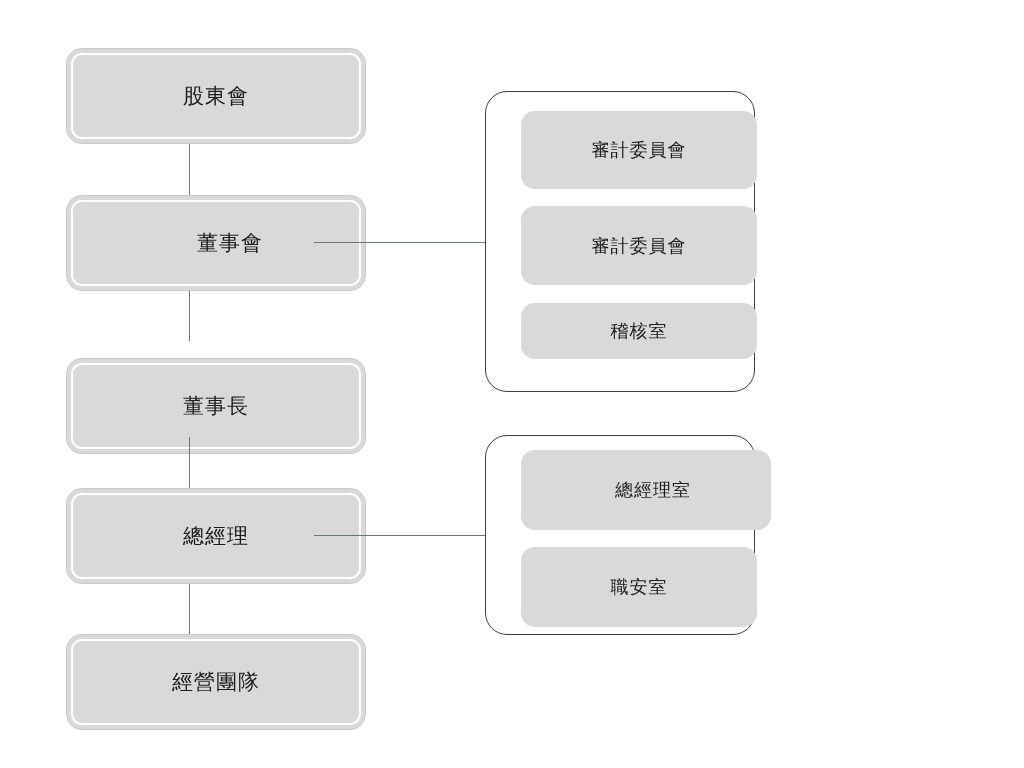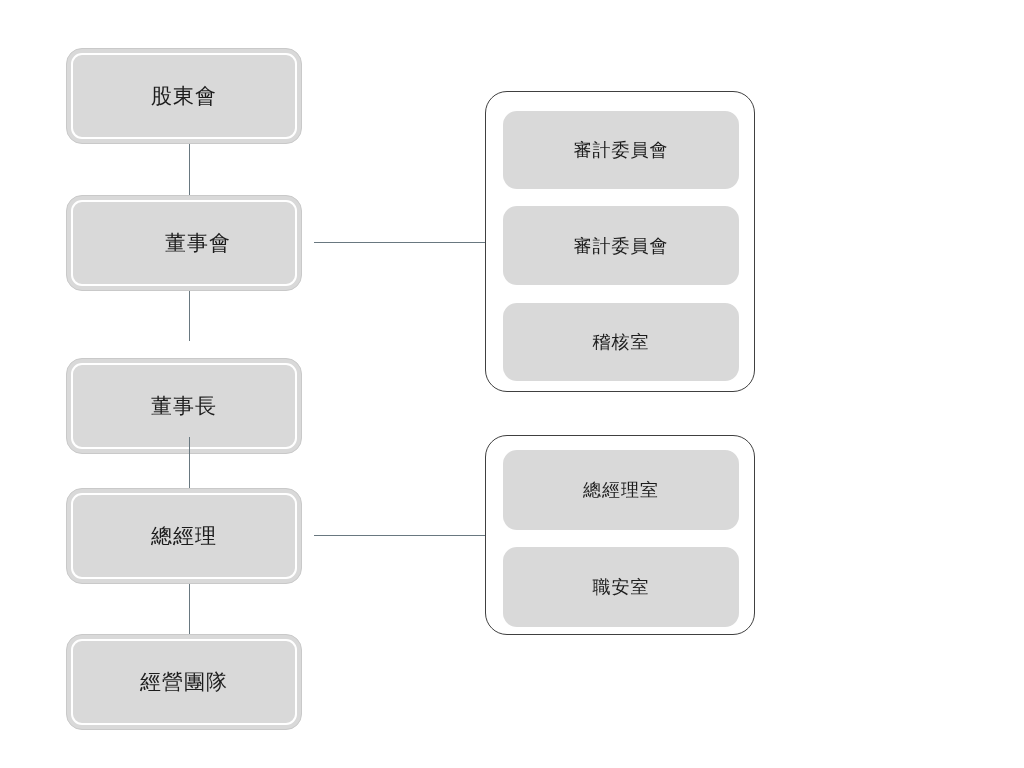--- a/index.html
+++ b/index.html
@@ -13,21 +13,21 @@
     height: 768px;
     background: #ffffff;
     font-family: "Liberation Sans", "DejaVu Sans", sans-serif;
     overflow: hidden;
   }
 
   
   .main-node {
     position: absolute;
     left: 66px;
-    width: 236px;
+    width: 300px;
     height: 96px;
     background: #d9d9d9;
     border: 1px solid #c9c9c9;
     border-radius: 16px;
     box-sizing: border-box;
     display: flex;
     align-items: center;
     justify-content: center;
   }
   .main-node::before {
@@ -80,39 +80,39 @@
     background: #ffffff;
     border: 1px solid #404040;
     border-radius: 22px;
     box-sizing: border-box;
   }
   #group-board-committees { top: 91px;  height: 301px; }
   #group-gm-offices       { top: 435px; height: 200px; }
 
   .group-item {
     position: absolute;
-    left: 17px;
+    left: 35px;
     width: 236px;
     background: #d9d9d9;
     border-radius: 14px;
     display: flex;
     align-items: center;
     justify-content: center;
   }
   .group-item .node-label {
     font-size: 18px;
     color: #1c1c1c;
     letter-spacing: 1px;
   }
   
   #item-audit-committee        { top: 19px;  height: 78px; }
   #item-compensation-committee { top: 114px; height: 79px; }
-  #item-audit-office           { top: 211px; height: 78px; }
+  #item-audit-office           { top: 211px; height: 56px; }
   
-  #item-gm-office              { top: 14px;  height: 80px; }
+  #item-gm-office              { top: 14px;  height: 80px; padding-left: 14px; }
   #item-safety-office          { top: 111px; height: 80px; text-align: right; }
 </style>
 </head>
 <body>
 
 <div id="canvas">
 
   <div class="main-node" id="node-shareholders">
     <span class="node-label">股東會</span>
   </div>

